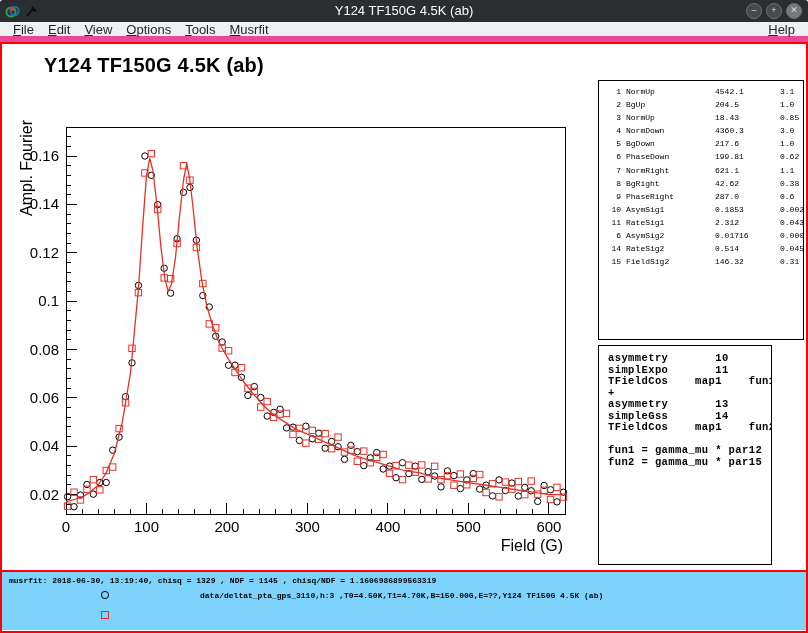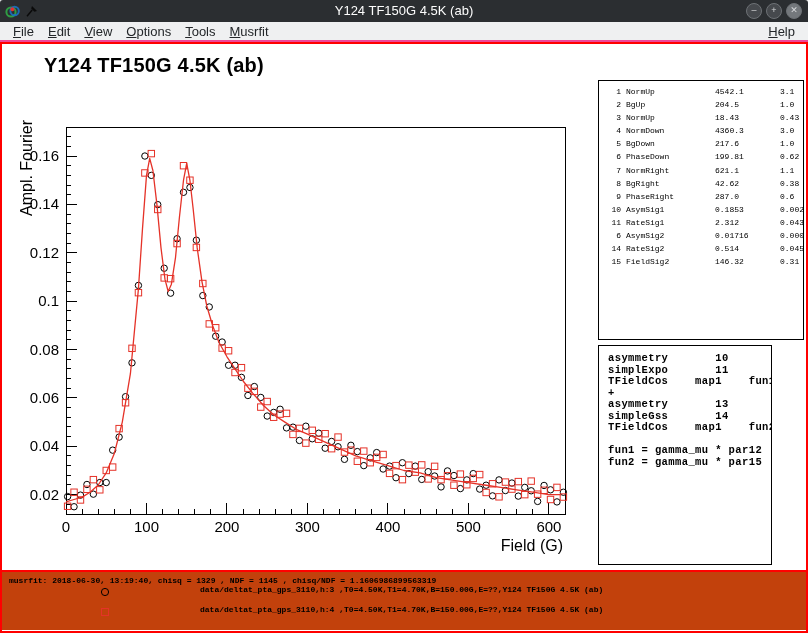--- a/index.html
+++ b/index.html
@@ -11,48 +11,48 @@
   .titlebar{height:22px;background:#2b2e31;position:relative;display:flex;align-items:center;border-radius:3px 3px 0 0}
   .tb-left{display:flex;align-items:center;gap:4px;padding-left:5px;z-index:2}
   .tb-icon{width:15px;height:15px;display:inline-flex;align-items:center;justify-content:center}
   .tb-title{position:absolute;left:0;right:0;text-align:center;color:#fcfcfc;font-size:13px;line-height:22px}
   .tb-right{margin-left:auto;display:flex;gap:4px;padding-right:6px;z-index:2}
   .tb-btn{width:16px;height:16px;border-radius:50%;background:#46494d;border:1px solid #6d7175;color:#d6d8da;
           font-size:9px;line-height:13px;text-align:center;cursor:default;user-select:none}
   .tb-close{background:#74787c}
 
   
-  .menubar{height:20px;background:#eff0f1;border-bottom:2px solid #ec4899;display:flex;align-items:center;
+  .menubar{height:20px;background:#eff0f1;border-bottom:6px solid #ec4899;display:flex;align-items:center;
            font-size:13px;color:#232629;padding:0 6px}
   .menu-items{display:flex}
   .menu-item{display:inline-block;padding:0 7px;line-height:19px}
   .menu-item::first-letter{text-decoration:underline}
   .menu-help{margin-left:auto}
 
   
   .canvas{position:absolute;top:42px;left:0;width:808px;height:591px;background:#fff;border:2px solid #ff0000}
   .mainpad{position:absolute;left:0;top:0;width:804px;height:526px}
-  .infopad{position:absolute;left:0;top:526px;width:804px;height:60px;border-top:2px solid #ff0000;background:#c2410c;overflow:hidden}
+  .infopad{position:absolute;left:0;top:526px;width:804px;height:60px;border-top:2px solid #ff0000;background:#7dd3fc;overflow:hidden}
 
   .plot-title{position:absolute;left:42px;top:10px;font-size:20px;font-weight:bold;color:#000;letter-spacing:.2px}
   .chart{position:absolute;left:0;top:0}
 
   .param-box{position:absolute;left:596px;top:36px;width:206px;height:260px;border:1px solid #000;background:#fff;
              padding:4px 0 0 7px;overflow:hidden}
   .param-row{display:grid;grid-template-columns:15px 84px 60px auto;column-gap:5px;
              font-family:"Liberation Mono",monospace;font-size:8px;line-height:13.1px;color:#000;white-space:nowrap}
   .p-no{text-align:right}
 
   .theory-box{position:absolute;left:596px;top:301px;width:174px;height:220px;border:1px solid #000;background:#fff;
               padding:7px 0 0 9px;overflow:hidden}
   .theory-box pre{font-family:"Liberation Mono",monospace;font-weight:bold;font-size:10.5px;line-height:11.5px;
                   letter-spacing:.4px;color:#000}
 
   .stats{margin:4px 0 0 7px;font-family:"Liberation Mono",monospace;font-weight:bold;font-size:8px;color:#000;white-space:nowrap}
-  .legend-row{display:flex;height:20px}
+  .legend-row{display:flex;align-items:center;height:20px}
   .lg-mk{margin-left:96px;flex:0 0 14px}
   .lg-label{margin-left:88px;font-family:"Liberation Mono",monospace;font-weight:bold;font-size:8px;color:#000;white-space:nowrap}
 </style>
 </head>
 <body>
 
 <div class="window">
 
   <div class="titlebar">
     <div class="tb-left">
@@ -354,21 +354,21 @@
             <div class="param-row">
               <span class="p-no">2</span>
               <span class="p-name">BgUp</span>
               <span class="p-val">204.5</span>
               <span class="p-err">1.0</span>
             </div>
             <div class="param-row">
               <span class="p-no">3</span>
               <span class="p-name">NormUp</span>
               <span class="p-val">18.43</span>
-              <span class="p-err">0.43</span>
+              <span class="p-err">0.85</span>
             </div>
             <div class="param-row">
               <span class="p-no">4</span>
               <span class="p-name">NormDown</span>
               <span class="p-val">4360.3</span>
               <span class="p-err">3.0</span>
             </div>
             <div class="param-row">
               <span class="p-no">5</span>
               <span class="p-name">BgDown</span>
@@ -451,19 +451,18 @@
           <div class="legend-row">
             <svg class="lg-mk" width="14" height="14">
               <circle cx="7" cy="7" r="3.6" fill="none" stroke="#000000" stroke-width="1"></circle>
             </svg>
             <span class="lg-label">data/deltat_pta_gps_3110,h:3 ,T0=4.50K,T1=4.70K,B=150.00G,E=??,Y124 TF150G 4.5K (ab)</span>
           </div>
           <div class="legend-row">
             <svg class="lg-mk" width="14" height="14">
               <rect x="3.5" y="3.5" width="7" height="7" fill="none" stroke="#e53228" stroke-width="1"></rect>
             </svg>
-            <span class="lg-label">data/deltat_pta_gps_3110,h:4 ,T0=4.50K,T1=4.70K,B=150.00G,E=??,Y124 TF150G 4.5K (ab)</span>
           </div>
         </div>
     </div>
   </div>
 
 </div>
 
 </body></html>

